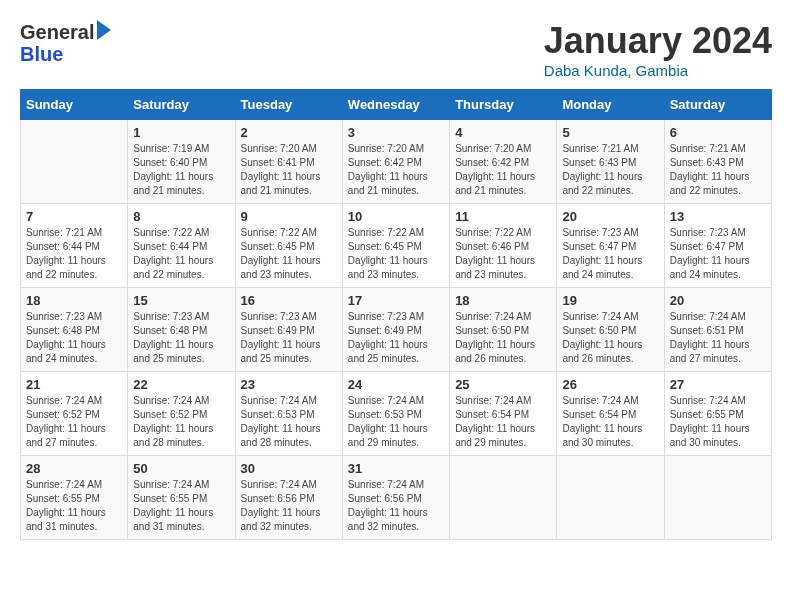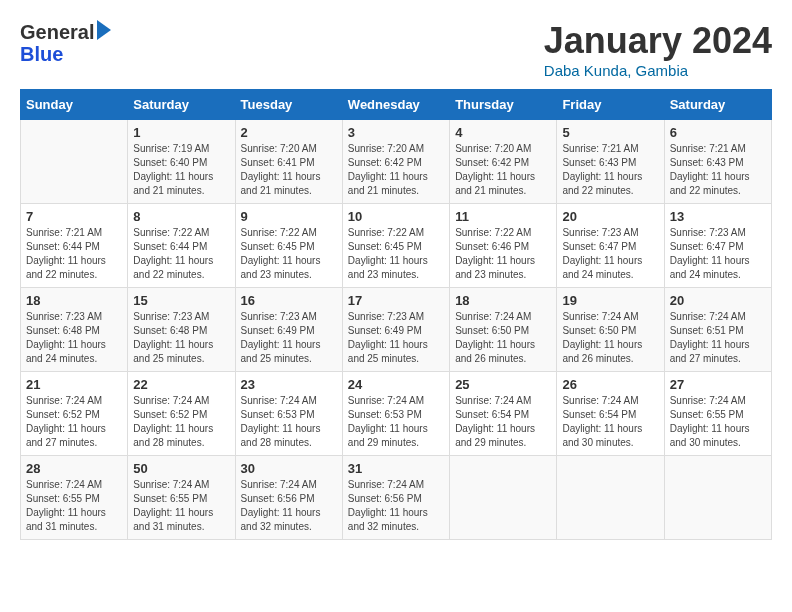--- a/index.html
+++ b/index.html
@@ -120,21 +120,21 @@
 </div>
 
 <table>
   <thead>
     <tr>
     <th>Sunday</th>
         <th>Saturday</th>
         <th>Tuesday</th>
         <th>Wednesday</th>
         <th>Thursday</th>
-        <th>Friday</th>
+        <th>Monday</th>
         <th>Saturday</th>
       </tr>
   </thead>
   <tbody id="calendar-body">
   <tr>
         <td class="empty-cell"></td>
         <td>
           <span class="day-num">1</span>
           <div class="day-detail" style="white-space: pre-line;">Sunrise: 7:19 AM
 Sunset: 6:40 PM

